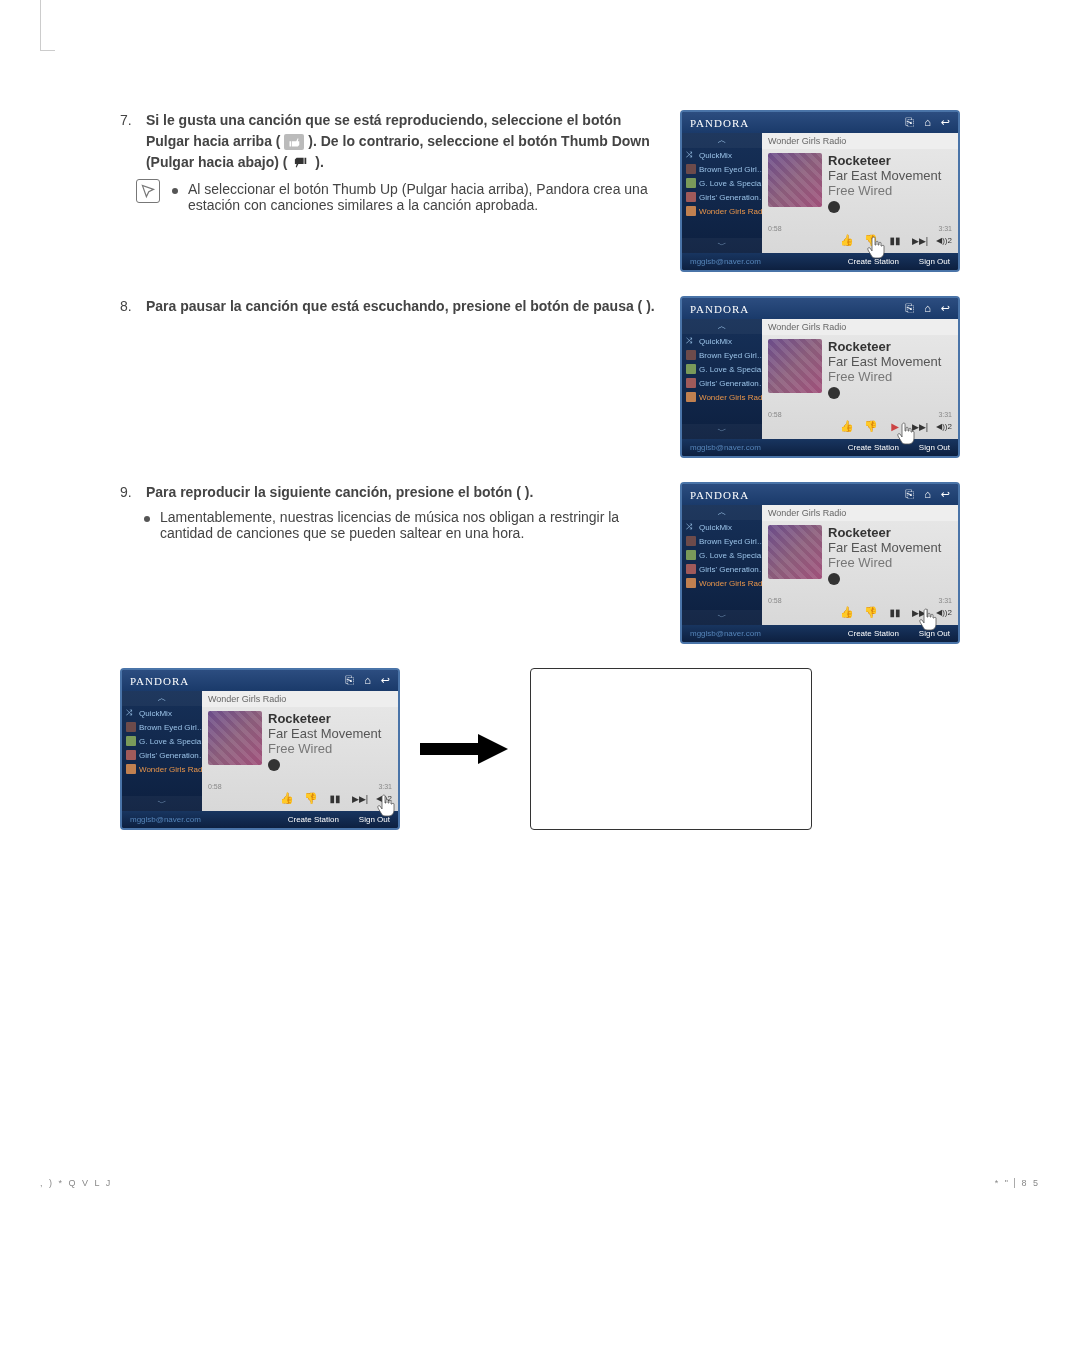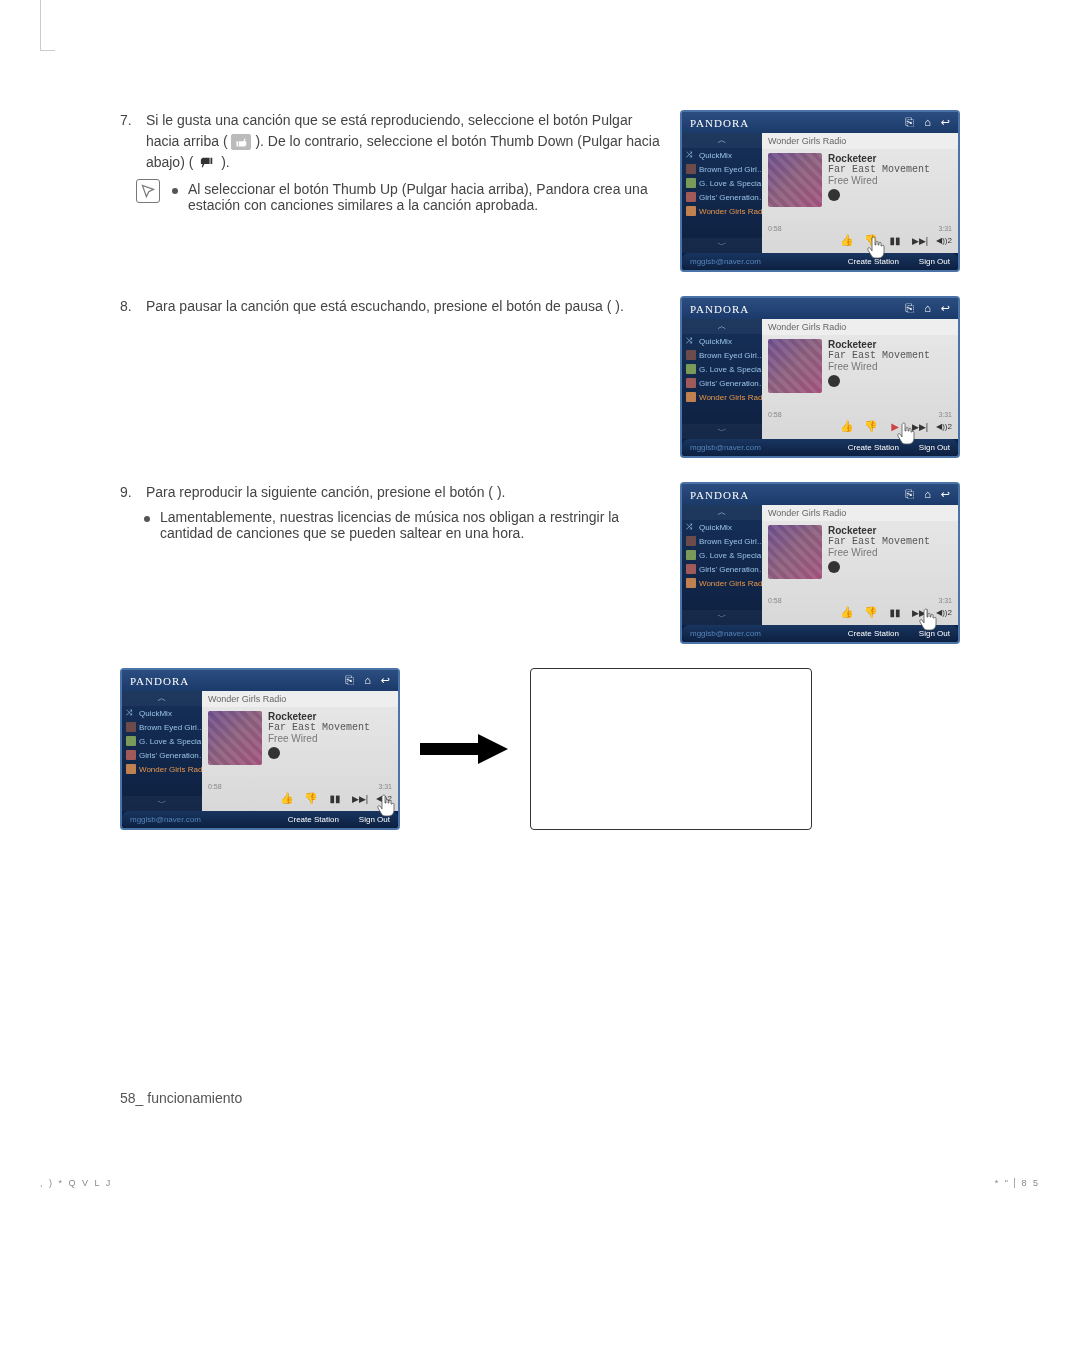--- a/index.html
+++ b/index.html
@@ -36,20 +36,21 @@
   }
   .num {
     display: inline-block;
     width: 22px;
     vertical-align: top;
   }
   .body {
     display: inline-block;
     width: calc(100% - 26px);
     vertical-align: top;
+    font-weight: bold;
   }
   .note-row {
     display: flex;
     align-items: flex-start;
     margin-top: 4px;
     padding-left: 16px;
   }
   .note-icon {
     width: 22px;
     height: 22px;
@@ -186,24 +187,24 @@
     flex-shrink: 0;
   }
   .pc-art::after {
     content: "";
     position: absolute;
     inset: 0;
     background: repeating-linear-gradient(45deg, rgba(255,255,255,0.1) 0 4px, transparent 4px 8px);
   }
   .pc-meta {
     flex: 1;
-    font-size: 10px;
+    font-size: 13px;
   }
   .pc-meta .t1 { font-weight: bold; color: #333; }
-  .pc-meta .t2 { color: #555; font-family: Liberation Mono, monospace; }
+  .pc-meta .t2 { color: #555; }
   .pc-meta .t3 { color: #777; }
   .pc-magnify {
     width: 12px;
     height: 12px;
     background: #333;
     border-radius: 50%;
     margin-top: 3px;
     position: relative;
   }
   .pc-progress {
@@ -227,21 +228,20 @@
     width: 14px;
     text-align: center;
   }
   .pc-footer {
     display: flex;
     justify-content: space-between;
     align-items: center;
     padding: 4px 8px;
     font-size: 8px;
     background: linear-gradient(#183560, #0d2040);
-    border-radius: 7px;
   }
   .pc-footer .email { color: #5584b8; }
   .pc-footer .links { display: flex; gap: 20px; color: #fff; }
   .pc-footer .links span { }
   .hand-cursor {
     position: absolute;
     width: 20px;
     height: 28px;
     pointer-events: none;
   }
@@ -685,21 +685,20 @@
               <span>Sign Out</span>
             </div>
           </div>
         </div>
       </div>
       <div class="arrow-right"></div>
       <div class="blank-box"></div>
     </div>
   </div>
 
-  <div class="page-footer">58_ funcionamiento</div>
 
   <div class="bottom-bar">
     <span>, )      *  Q V L J</span>
     <span>
       <span>*   "</span>
       <span class="pg">8 5</span>
     </span>
   </div>
 </div>
 

